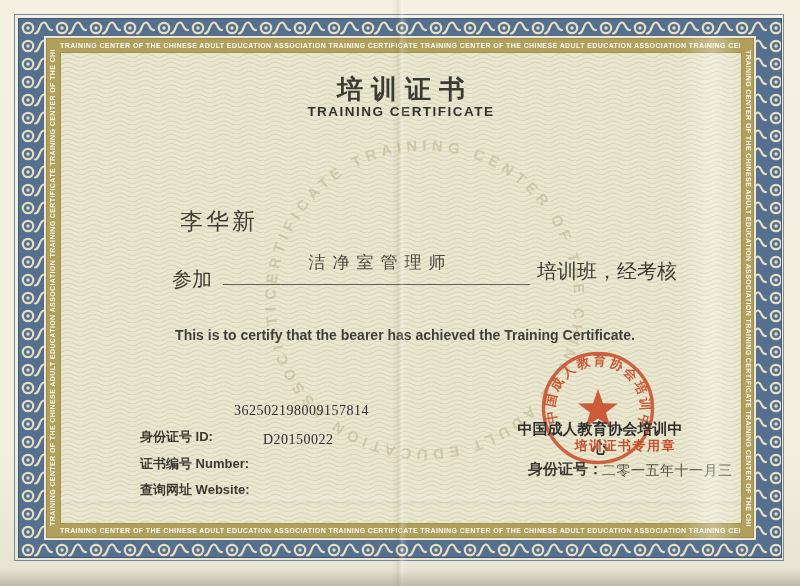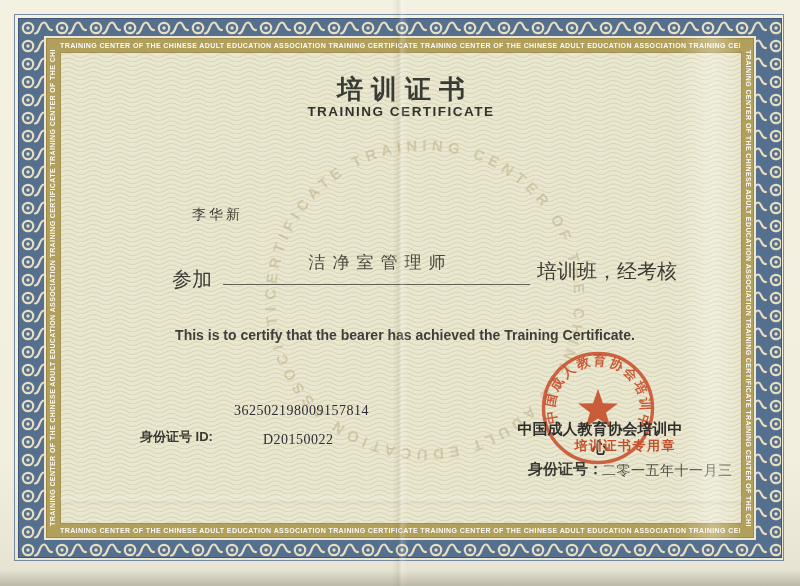--- a/index.html
+++ b/index.html
@@ -32,21 +32,21 @@
   .inner {
     left:60px; top:52px; width:682px; height:472px;
     background:#eae7d1; border:1px solid #a29252; box-sizing:border-box;
   }
   .inner svg.bgfill { position:absolute; left:0; top:0; width:100%; height:100%; }
 
   
   .content { left:0; top:0; width:800px; height:586px; color:#3a3a33; }
   .title-cn { left:60px; width:682px; top:72px; text-align:center; font-size:26px; font-weight:700; letter-spacing:8px; text-indent:8px; color:#393b35; }
   .title-en { left:60px; width:682px; top:104px; text-align:center; font-size:13.5px; font-weight:700; letter-spacing:1.5px; color:#33332e; }
-  .name { left:192px; top:206px; font-size:14px; letter-spacing:3px; color:#403f36; }
+  .name { left:180px; top:206px; font-size:23px; letter-spacing:3px; color:#403f36; }
   .attend-prefix { left:172px; top:258px; font-size:20px; color:#3c3b33;margin-top:8px; }
   .course { left:224px; width:306px; top:251px; text-align:center; font-size:17px; letter-spacing:7px; text-indent:7px; color:#4b493e; }
   .course-line { left:223px; top:284px; width:307px; height:1px; background:#61615a; }
   .attend-suffix { left:537px; top:258px; font-size:20px; color:#3c3b33; }
   .completion { left:138px; top:288px; font-size:20px; letter-spacing:2px; color:#3c3b33; }
   .english { left:60px; width:690px; top:327px; text-align:center; font-size:14px; font-weight:700; color:#3f3f39; }
 
   .f-label { font-size:13px; font-weight:700; color:#3b3a32;margin-top:24px; }
   .f-value { font-family:Liberation Serif, serif; font-size:14px; color:#2c2c34; letter-spacing:.5px; }
   .fl1 { left:140px; top:404px; } .fv1 { left:234px; top:403px; }
@@ -126,21 +126,23 @@
     <div class="abs name">李华新</div>
 
     <div class="abs attend-prefix">参加</div>
     <div class="abs course">洁净室管理师</div>
     <div class="abs course-line"></div>
     <div class="abs attend-suffix">培训班，经考核</div>
     <div class="abs english">This is to certify that the bearer has achieved the Training Certificate.</div>
 
     <div class="abs f-label fl1">身份证号 ID:</div>
     <div class="abs f-value fv1">362502198009157814</div>
+    <div class="abs f-label fl2">证书编号 Number:</div>
     <div class="abs f-value fv2">D20150022</div>
+    <div class="abs f-label fl3">查询网址 Website:</div>
 
     <svg class="abs seal-svg" viewBox="0 0 124 124">
       <circle cx="62" cy="62" r="54.5" fill="none" stroke="#c8502c" stroke-width="3.4" opacity="0.88"></circle>
       <defs>
         <path id="sealarc" d="M 21.6,76.7 A 43,43 0 1 1 102.4,76.7" fill="none"></path>
       </defs>
       <text font-size="13" font-weight="bold" fill="#c8502c" letter-spacing="2.5" opacity="0.92">
         <textPath href="#sealarc">中国成人教育协会培训中心</textPath>
       </text>
       <polygon opacity="0.92" fill="#c8502c" points="62,43 66.94,57.2 81.97,57.51 69.99,66.6 74.35,80.99 62,72.4 49.65,80.99 54.01,66.6 42.03,57.51 57.06,57.2"></polygon>

